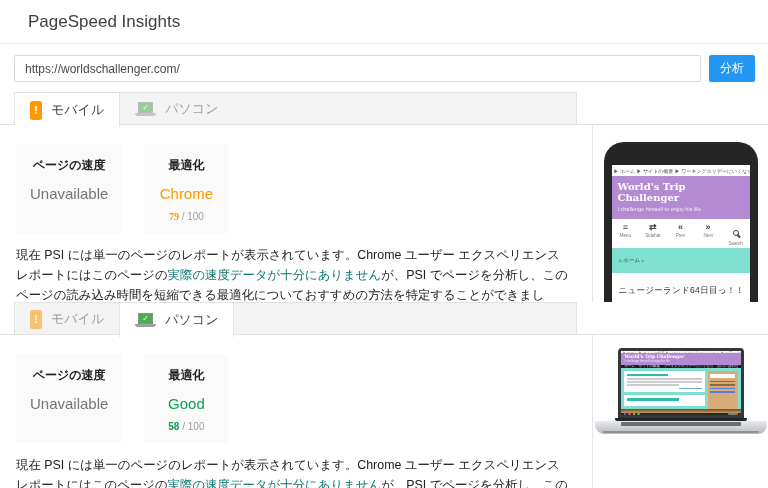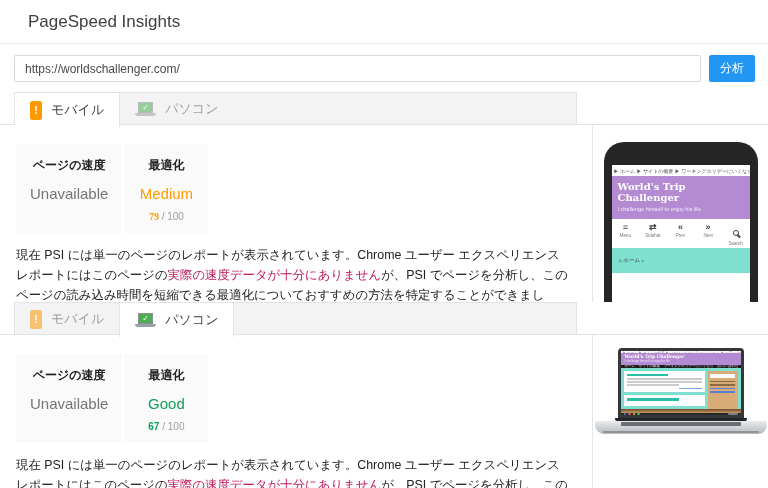--- a/index.html
+++ b/index.html
@@ -40,32 +40,32 @@
 
   
   .body { display:flex; overflow:hidden; }
   .body .left { width:592px; padding:0 24px 0 16px; }
   .body .right { flex:1; border-left:1px solid #e6e6e6; overflow:hidden;
     display:flex; justify-content:center; }
   .body.h1 { height:177px; }
   .body.h2 { height:153px; }
 
   
-  .cards { display:flex; gap:2px; margin-top:19px; }
+  .cards { display:flex; gap:22px; margin-top:19px; }
   .card { background:#fafafa; padding:13px 14px 11px; text-align:center; min-width:84px; }
   .card .lbl { font-size:12px; font-weight:bold; margin-bottom:11px; }
   .card .val { font-size:15px; color:#757575;text-align:center; }
   .card .val.orange { color:#f90; }
   .card .val.green { color:#0f9d58; }
   .scoreline { font-size:10px; color:#9e9e9e; margin-top:9px; }
   .scoreline b.orange { color:#f90;font-family:Liberation Serif, serif; }
   .scoreline b.green { color:#0f9d58; }
 
   .para { margin-top:12px; font-size:12.4px; line-height:20px; color:#212121; }
-  .para a { color:#be185d; text-decoration:none; }
+  .para a { color:#0f766e; text-decoration:none; }
 
   
   .phone { margin-top:17px; width:154px; height:210px; background:#262626;
     border-radius:20px; padding:23px 8px 0; flex-shrink:0; }
   .pscreen { background:#fff; height:100%; overflow:hidden; display:flex; flex-direction:column; }
   .p-nav { font-size:5px; color:#555; padding:3px 2px 2px; white-space:nowrap; overflow:hidden; }
   .p-hero { background:#b48bd3; color:#fff; padding:5px 6px 7px; }
   .p-hero .t { font-family:"DejaVu Serif", serif; font-size:10px; font-weight:bold; }
   .p-hero .s { font-size:5.5px; margin-top:3px; color:#f3ecfa; }
   .p-toolbar { display:flex; padding:3px 0 2px; }
@@ -145,21 +145,21 @@
 
   <div class="body h1">
     <div class="left">
       <div class="cards">
         <div class="card">
           <div class="lbl">ページの速度</div>
           <div class="val">Unavailable</div>
         </div>
         <div class="card">
           <div class="lbl">最適化</div>
-          <div class="val orange">Medium</div>
+          <div class="val orange">Chrome</div>
           <div class="scoreline"><b class="orange">79</b><span> / 100</span></div>
         </div>
       </div>
       <div class="para"><span>現在 PSI には単一のページのレポートが表示されています。Chrome ユーザー エクスペリエンス レポートにはこのページの</span><a href="#">実際の速度データが十分にありません</a><span>が、PSI でページを分析し、このページの読み込み時間を短縮できる最適化についておすすめの方法を特定することができました。次の提案をご検討ください。</span> </div>
 
     </div>
 
     <div class="right">
       <div class="phone">
         <div class="pscreen">
@@ -184,20 +184,24 @@
             <div class="p-tool">
               <div class="g">»</div>
               <div class="t">Next</div>
             </div>
             <div class="p-tool">
               <span class="mag"></span>
               <div class="t">Search</div>
             </div>
           </div>
           <div class="p-crumb">⌂ ホーム ›</div>
+          <div class="p-bodyc">
+            <div class="p-post">ニュージーランド64日目っ！！</div>
+
+          </div>
         </div>
       </div>
     </div>
   </div>
 </div>
 
 <div class="section">
   <div class="tabrow">
     <div class="tabstrip">
       <div class="tab">
@@ -217,21 +221,21 @@
   <div class="body h2">
     <div class="left">
       <div class="cards">
         <div class="card">
           <div class="lbl">ページの速度</div>
           <div class="val">Unavailable</div>
         </div>
         <div class="card">
           <div class="lbl">最適化</div>
           <div class="val green">Good</div>
-          <div class="scoreline"><b class="green">67</b><span> / 100</span></div>
+          <div class="scoreline"><b class="green">58</b><span> / 100</span></div>
         </div>
       </div>
       <div class="para"><span>現在 PSI には単一のページのレポートが表示されています。Chrome ユーザー エクスペリエンス レポートにはこのページの</span><a href="#">実際の速度データが十分にありません</a><span>が、PSI でページを分析し、このページの読み込み時間を短縮できる最適化についておすすめの方法を特定することができました。次の提案をご検討ください。</span> </div>
     </div>
 
     <div class="right">
       <div class="laptop">
         <div class="l-frame">
           <div class="lscreen">
             <div class="l-top">▶ ホーム ▶ サイトの概要 ▶ ワーキングホリデーにいくなら ▶ お問い合わせ</div>

